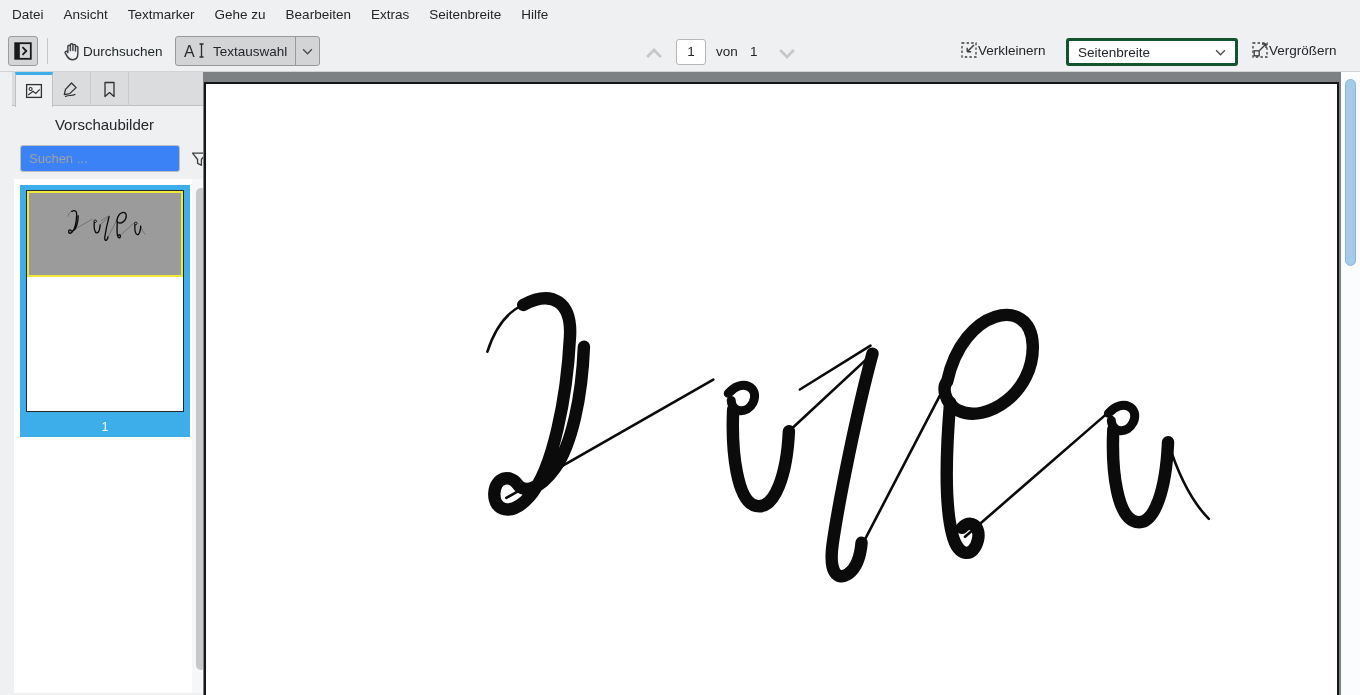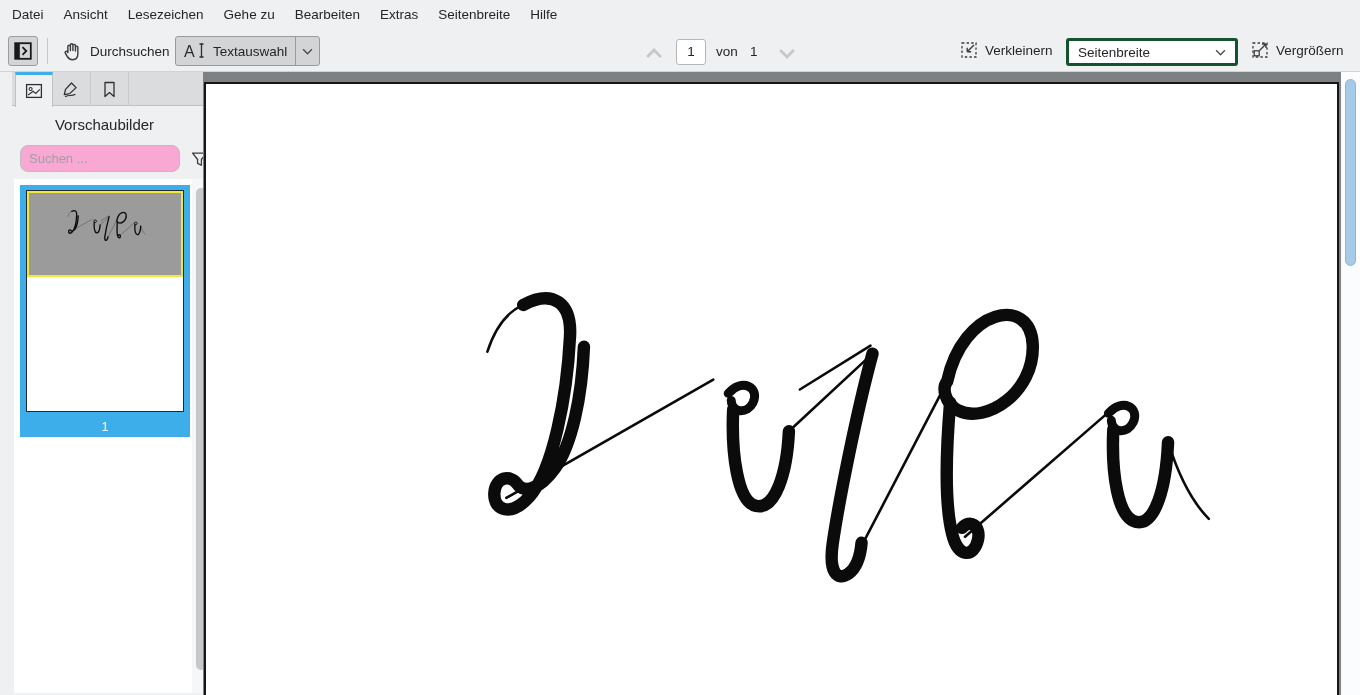--- a/index.html
+++ b/index.html
@@ -9,21 +9,21 @@
 
   
   .menubar { position:absolute; left:0; top:0; width:1222px; height:30px;
     background:#eff0f1; display:flex; align-items:center; padding-left:2px; }
   .menu-item { padding:0 10px; font-size:13.5px; line-height:30px; cursor:default; }
 
   
   .toolbar { position:absolute; left:0; top:30px; width:1360px; height:42px;
     background:#eff0f1; border-bottom:1px solid #d2d3d4; }
   .tb { position:absolute; display:flex; align-items:center; font-size:13.5px; }
-  .flatbtn { display:flex; align-items:center; gap:7px; padding:4px 6px; border-radius:3px; }
+  .flatbtn { display:flex; align-items:center; padding:4px 6px; border-radius:3px; }
   .toggle-btn { left:8px; top:6px; width:30px; height:30px; justify-content:center;
     background:#d4d5d6; border:1px solid #9a9c9e; border-radius:3px; }
   .tb-sep { position:absolute; left:47px; top:8px; width:1px; height:26px; background:#c5c7c9; }
   .split-btn { display:flex; align-items:stretch; border:1px solid #98999b;
     border-radius:3px; background:#d3d4d6; overflow:hidden; height:30px; }
   .split-main { display:flex; align-items:center; gap:7px; padding:0 8px; }
   .split-arrow { display:flex; align-items:center; padding:0 6px; border-left:1px solid #98999b; }
   .chev { width:11px; height:7px; stroke:#4a4d50; fill:none; stroke-width:1.6; }
   .chev.dis { stroke:#c6c7c8; stroke-width:2; }
   .spinbox { width:30px; height:26px; background:#fff; border:1px solid #b4b6b8;
@@ -37,21 +37,21 @@
   .sidebar { position:absolute; left:12px; top:72px; width:203px; height:623px; background:#eff0f1; }
   .tabbar { position:absolute; left:0; top:0; width:203px; height:34px;
     background:#dbdcde; border-bottom:1px solid #bfc1c3; }
   .tab { position:absolute; top:0; width:38px; height:34px; display:flex;
     align-items:center; justify-content:center; border-right:1px solid #c8cacb; }
   .tab.active { height:35px; background:#eff0f1; border-top:3px solid #3daee9;
     border-left:1px solid #bfc1c3; border-right:1px solid #bfc1c3; }
   .panel-title { position:absolute; left:0; top:44px; width:185px; text-align:center;
     font-size:15px; }
   .search-input { position:absolute; left:8px; top:73px; width:160px; height:27px;
-    background:#f9a8d4; border:1px solid #bcbec0; border-radius:8px; padding:0 8px;
+    background:#3b82f6; border:1px solid #bcbec0; border-radius:3px; padding:0 8px;
     font-size:13px; color:#232629; font-family:inherit; }
   .search-input::placeholder { color:#9ea0a2; }
   .thumb-list { position:absolute; left:2px; top:107px; width:178px; height:514px; background:#fff; }
   .thumb-sel { position:absolute; left:6px; top:6px; width:170px; height:252px; background:#3daee9; }
   .thumb-page { position:absolute; left:6px; top:5px; width:158px; height:222px;
     background:#fff; border:1px solid #26292b; }
   .thumb-viewport { position:absolute; left:0px; top:0px; width:156px; height:86px;
     background:#9b9b9b; border:2px solid #f0e93c; }
   .thumb-label { position:absolute; left:0; bottom:3px; width:170px; text-align:center;
     color:#fff; font-size:12px; }
@@ -70,21 +70,21 @@
   .callig { stroke:#0b0b0b; fill:none; stroke-linecap:round; stroke-linejoin:round; }
 </style>
 </head>
 <body>
 
 <div id="app">
 
   <div class="menubar">
     <span class="menu-item">Datei</span>
     <span class="menu-item">Ansicht</span>
-    <span class="menu-item">Lesezeichen</span>
+    <span class="menu-item">Textmarker</span>
     <span class="menu-item">Gehe zu</span>
     <span class="menu-item">Bearbeiten</span>
     <span class="menu-item">Extras</span>
     <span class="menu-item">Seitenbreite</span>
     <span class="menu-item">Hilfe</span>
   </div>
 
   <div class="toolbar">
 
     <div class="tb toggle-btn">

